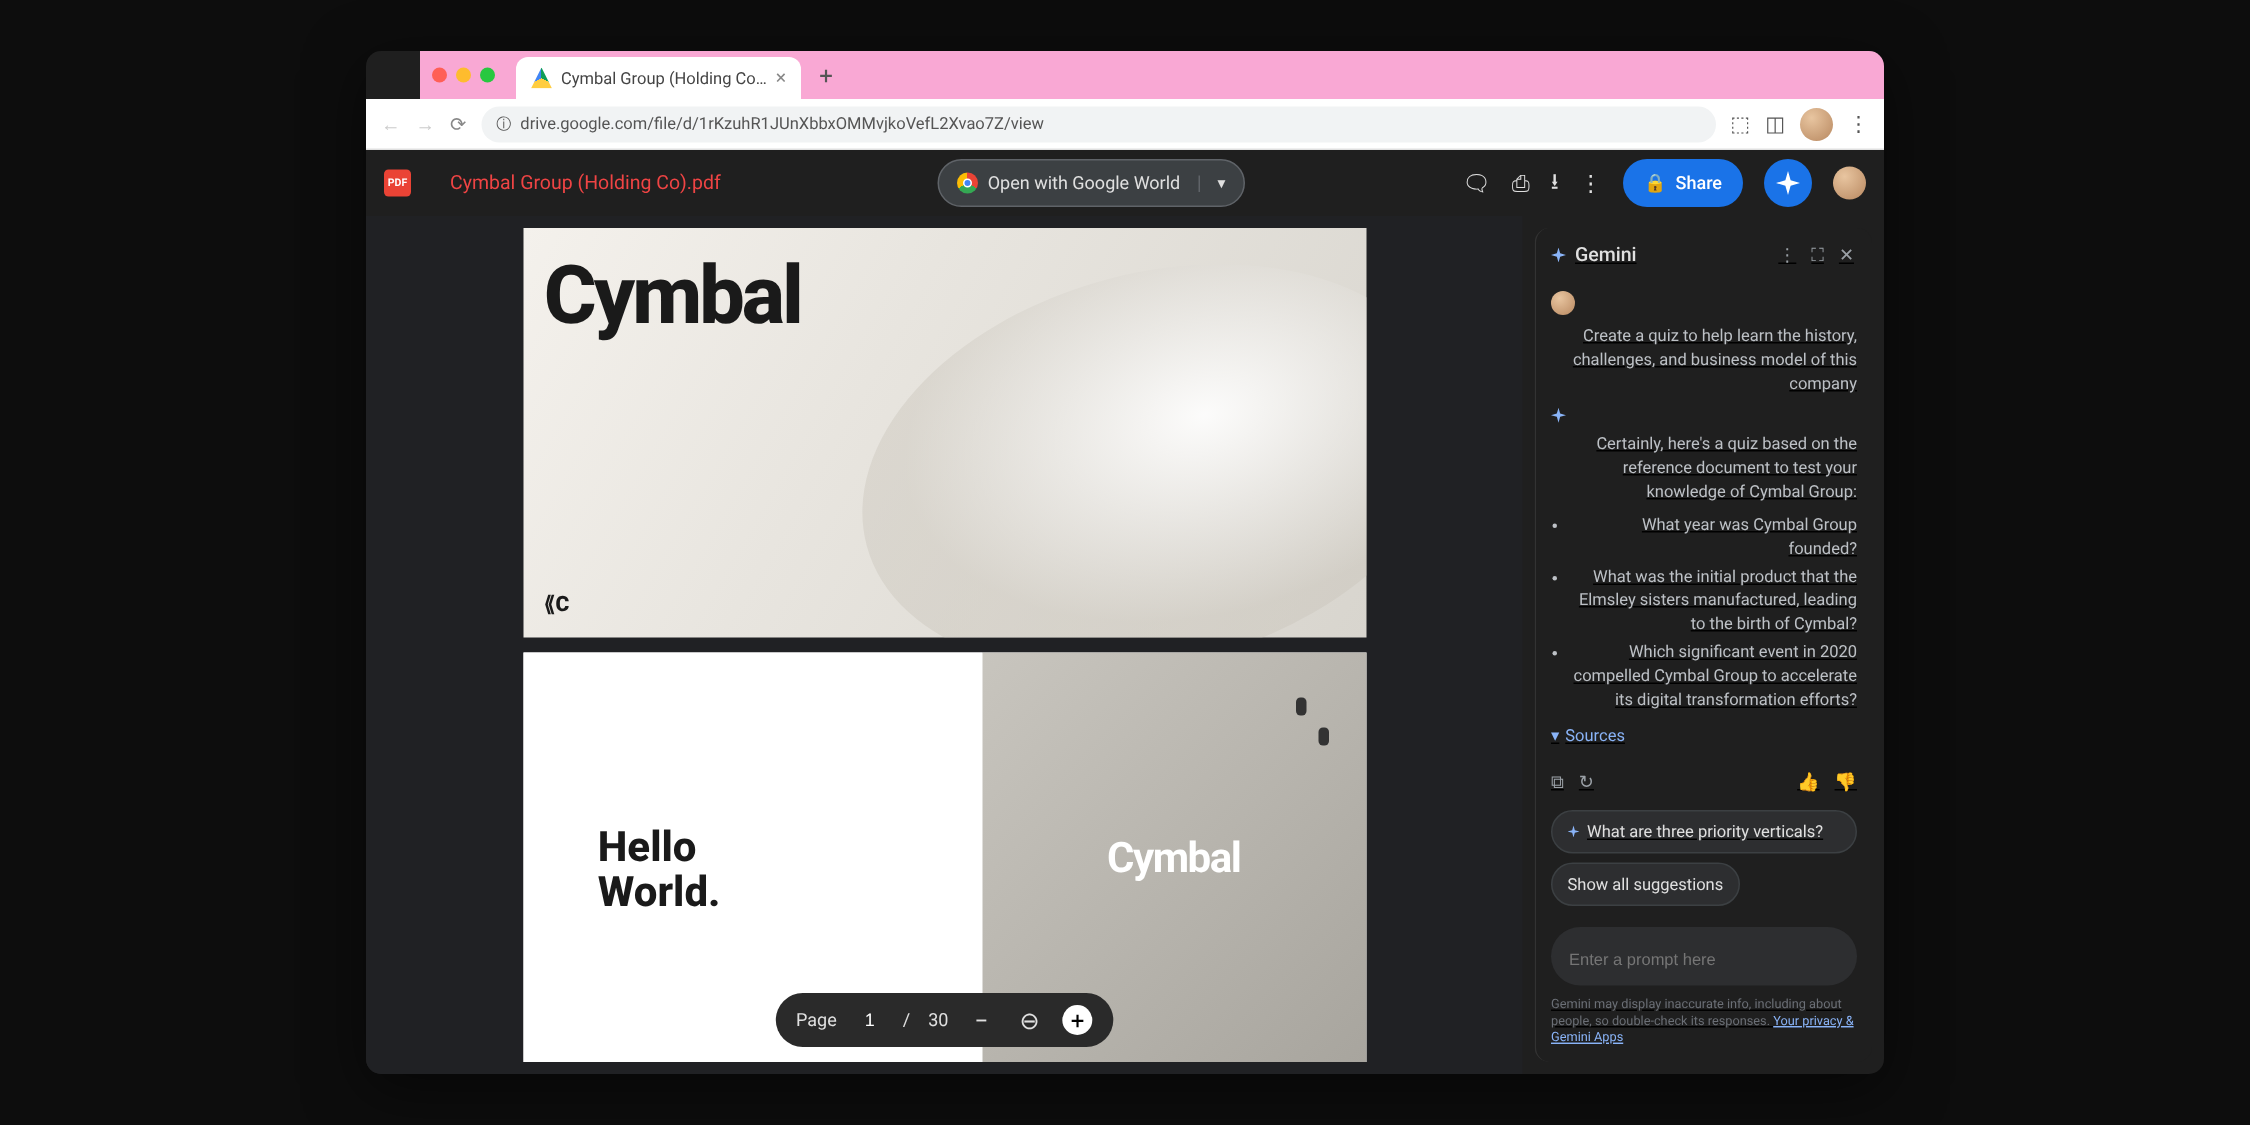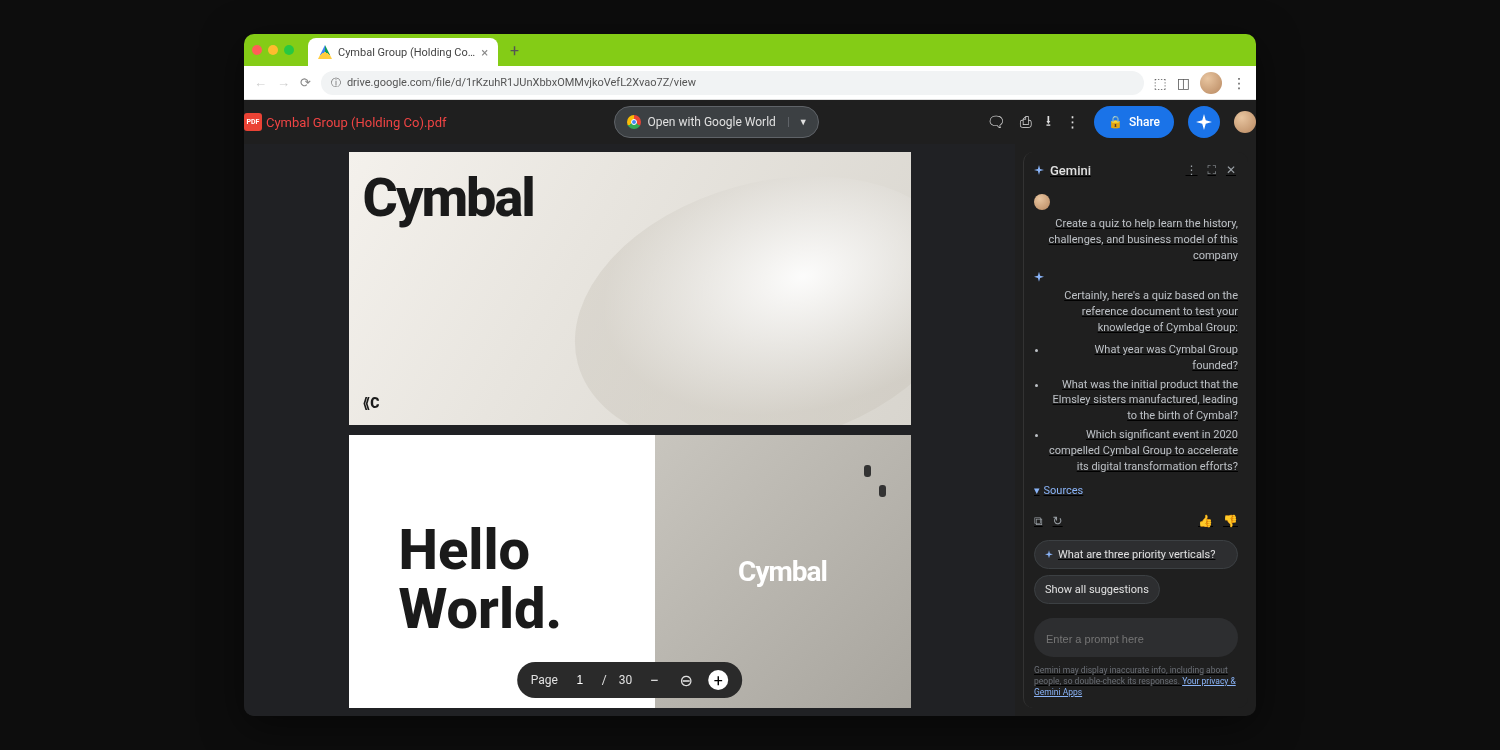--- a/index.html
+++ b/index.html
@@ -18,25 +18,26 @@
   height: 682px;
   background: #1f1f1f;
   border-radius: 10px;
   overflow: hidden;
   display: flex;
   flex-direction: column;
   box-shadow: 0 10px 40px rgba(0,0,0,0.5);
 }
 .tab-bar {
   height: 32px;
-  background: #84cc16;
+  background: #f9a8d4;
   display: flex;
   align-items: center;
   padding: 0 8px;
   gap: 6px;
+  margin-left: 36px;
 }
 .traffic-lights { display: flex; gap: 6px; margin-right: 8px; }
 .traffic-light { width: 10px; height: 10px; border-radius: 50%; }
 .tl-red { background: #ff5f57; }
 .tl-yellow { background: #febc2e; }
 .tl-green { background: #28c840; }
 .tab {
   background: #fff;
   height: 28px;
   display: flex;
@@ -84,22 +85,22 @@
 .profile-pic {
   width: 22px; height: 22px; border-radius: 50%;
   background: radial-gradient(circle at 35% 30%, #e8c5a0, #b88860);
 }
 
 .app-header {
   height: 44px;
   background: #1f1f1f;
   display: flex;
   align-items: center;
-  padding: 0 0;
-  gap: 4px;
+  padding: 0 12px;
+  gap: 26px;
   justify-content: space-between;
 }
 .pdf-icon {
   width: 18px; height: 18px;
   background: #ea4335;
   border-radius: 3px;
   display: flex; align-items: center; justify-content: center;
   color: #fff; font-size: 7px; font-weight: bold;
 }
 .file-name { color: #ef4444; font-size: 13px; }
@@ -210,21 +211,21 @@
   display: flex;
 }
 .page2-left {
   flex: 1;
   background: #fff;
   display: flex;
   align-items: center;
   padding-left: 50px;
 }
 .page2-title {
-  font-size: 56px;
+  font-size: 28px;
   font-weight: 800;
   color: #1a1a1a;
   line-height: 1.05;
   margin-top: 16px;
 }
 .page2-right {
   flex: 1;
   background: linear-gradient(135deg, #c8c5be, #a8a59e);
   position: relative;
   display: flex;

